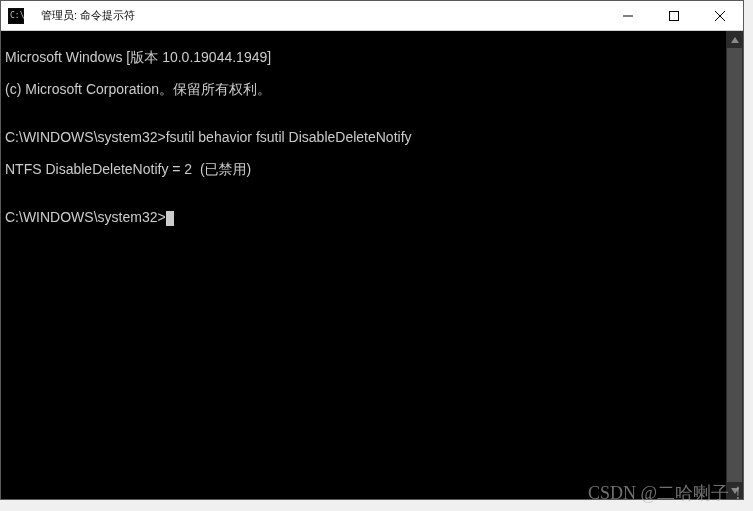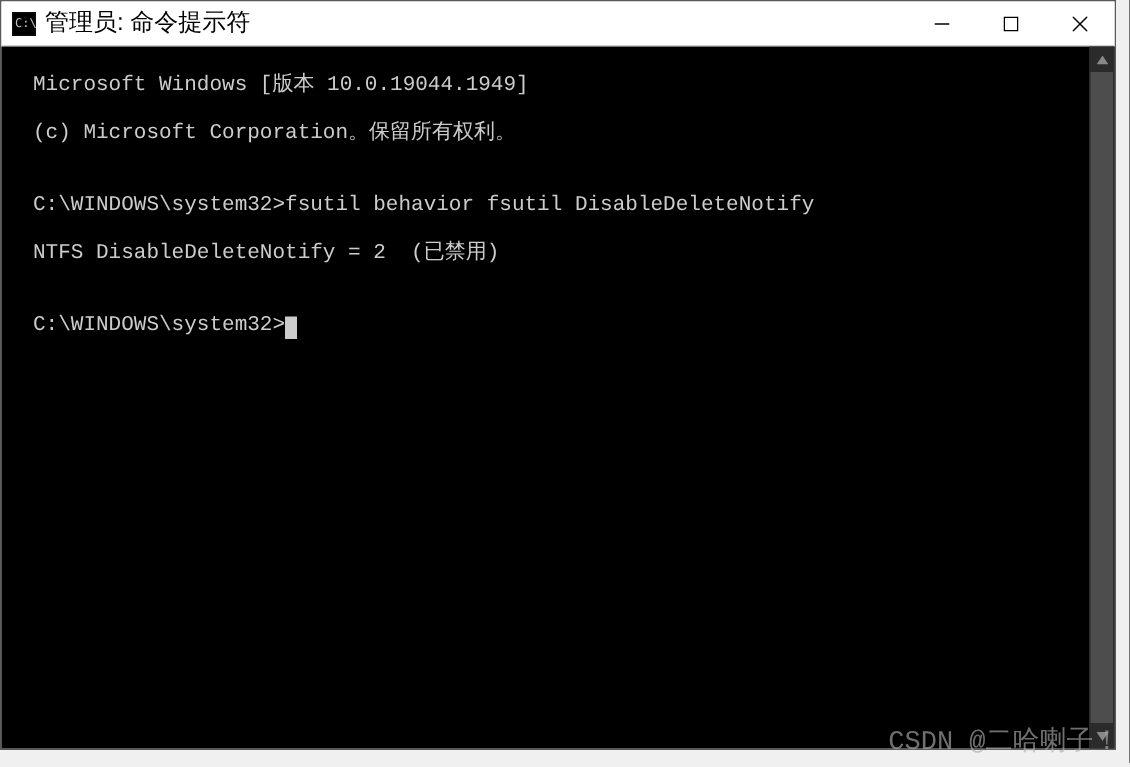--- a/index.html
+++ b/index.html
@@ -41,24 +41,25 @@
       margin-right: 6px;
       display: flex;
       align-items: center;
       justify-content: center;
     }
     .titlebar-icon svg {
       width: 16px;
       height: 16px;
     }
     .titlebar-text {
-      font-size: 16px;
+      font-size: 11px;
       color: #000000;
       flex: 1;
       white-space: nowrap;
+      margin-left: 11px;
     }
     .window-controls {
       display: flex;
       height: 100%;
     }
     .win-btn {
       width: 46px;
       height: 100%;
       display: flex;
       align-items: center;
@@ -68,24 +69,24 @@
       cursor: pointer;
     }
     .win-btn svg {
       width: 10px;
       height: 10px;
     }
     .terminal {
       flex: 1;
       background: #000000;
       color: #cccccc;
-      font-family: Liberation Mono, monospace;
+      font-family: Liberation Sans, sans-serif;
       font-size: 14px;
       line-height: 16px;
-      padding: 2px 21px;
+      padding: 2px 4px;
       overflow: hidden;
       position: relative;
       white-space: pre;
     }
     .terminal-line {
       white-space: pre;
     }
     .scrollbar {
       position: absolute;
       right: 0;
@@ -121,21 +122,21 @@
       background: #cccccc;
       vertical-align: text-bottom;
       margin-bottom: -1px;
     }
     .watermark {
       position: absolute;
       right: 6px;
       bottom: 6px;
       font-size: 18px;
       color: rgba(170,170,170,0.65);
-      font-family: Liberation Mono, monospace;
+      font-family: Liberation Serif, serif;
       pointer-events: none;
     }
   </style>
 </head>
 <body>
 
 <div class="window">
 
   <div class="titlebar">
     <span class="titlebar-icon">

